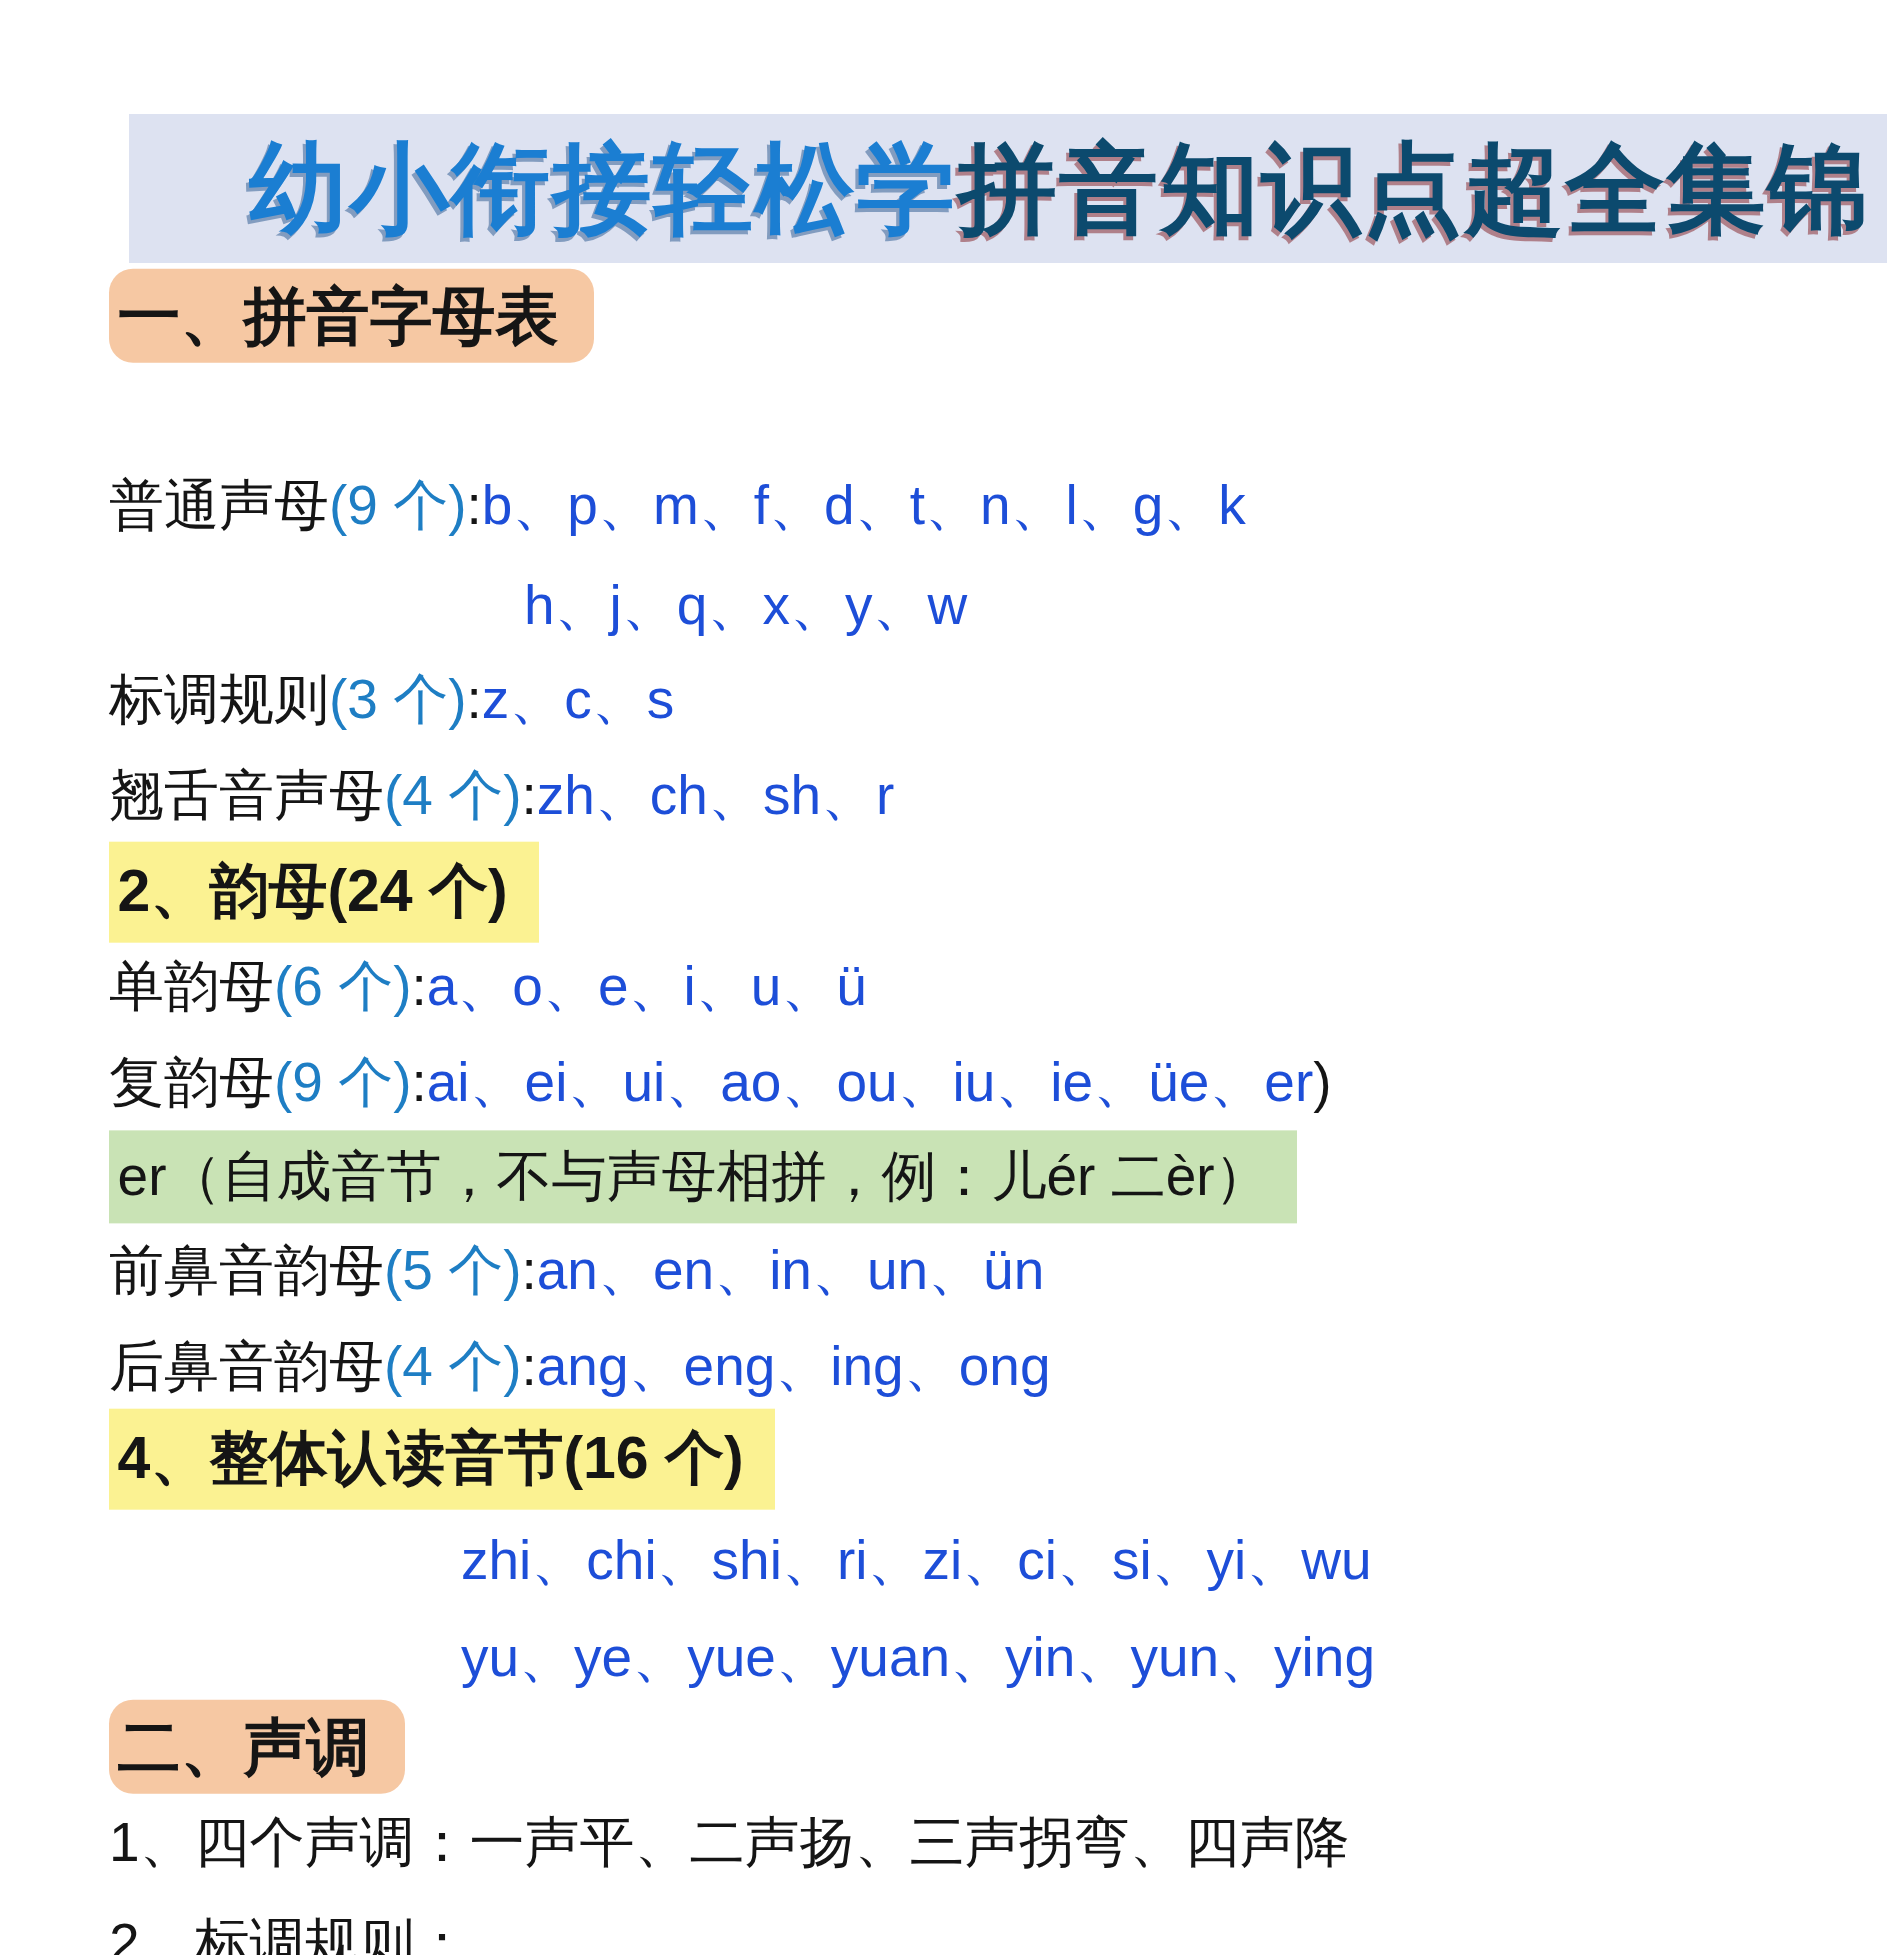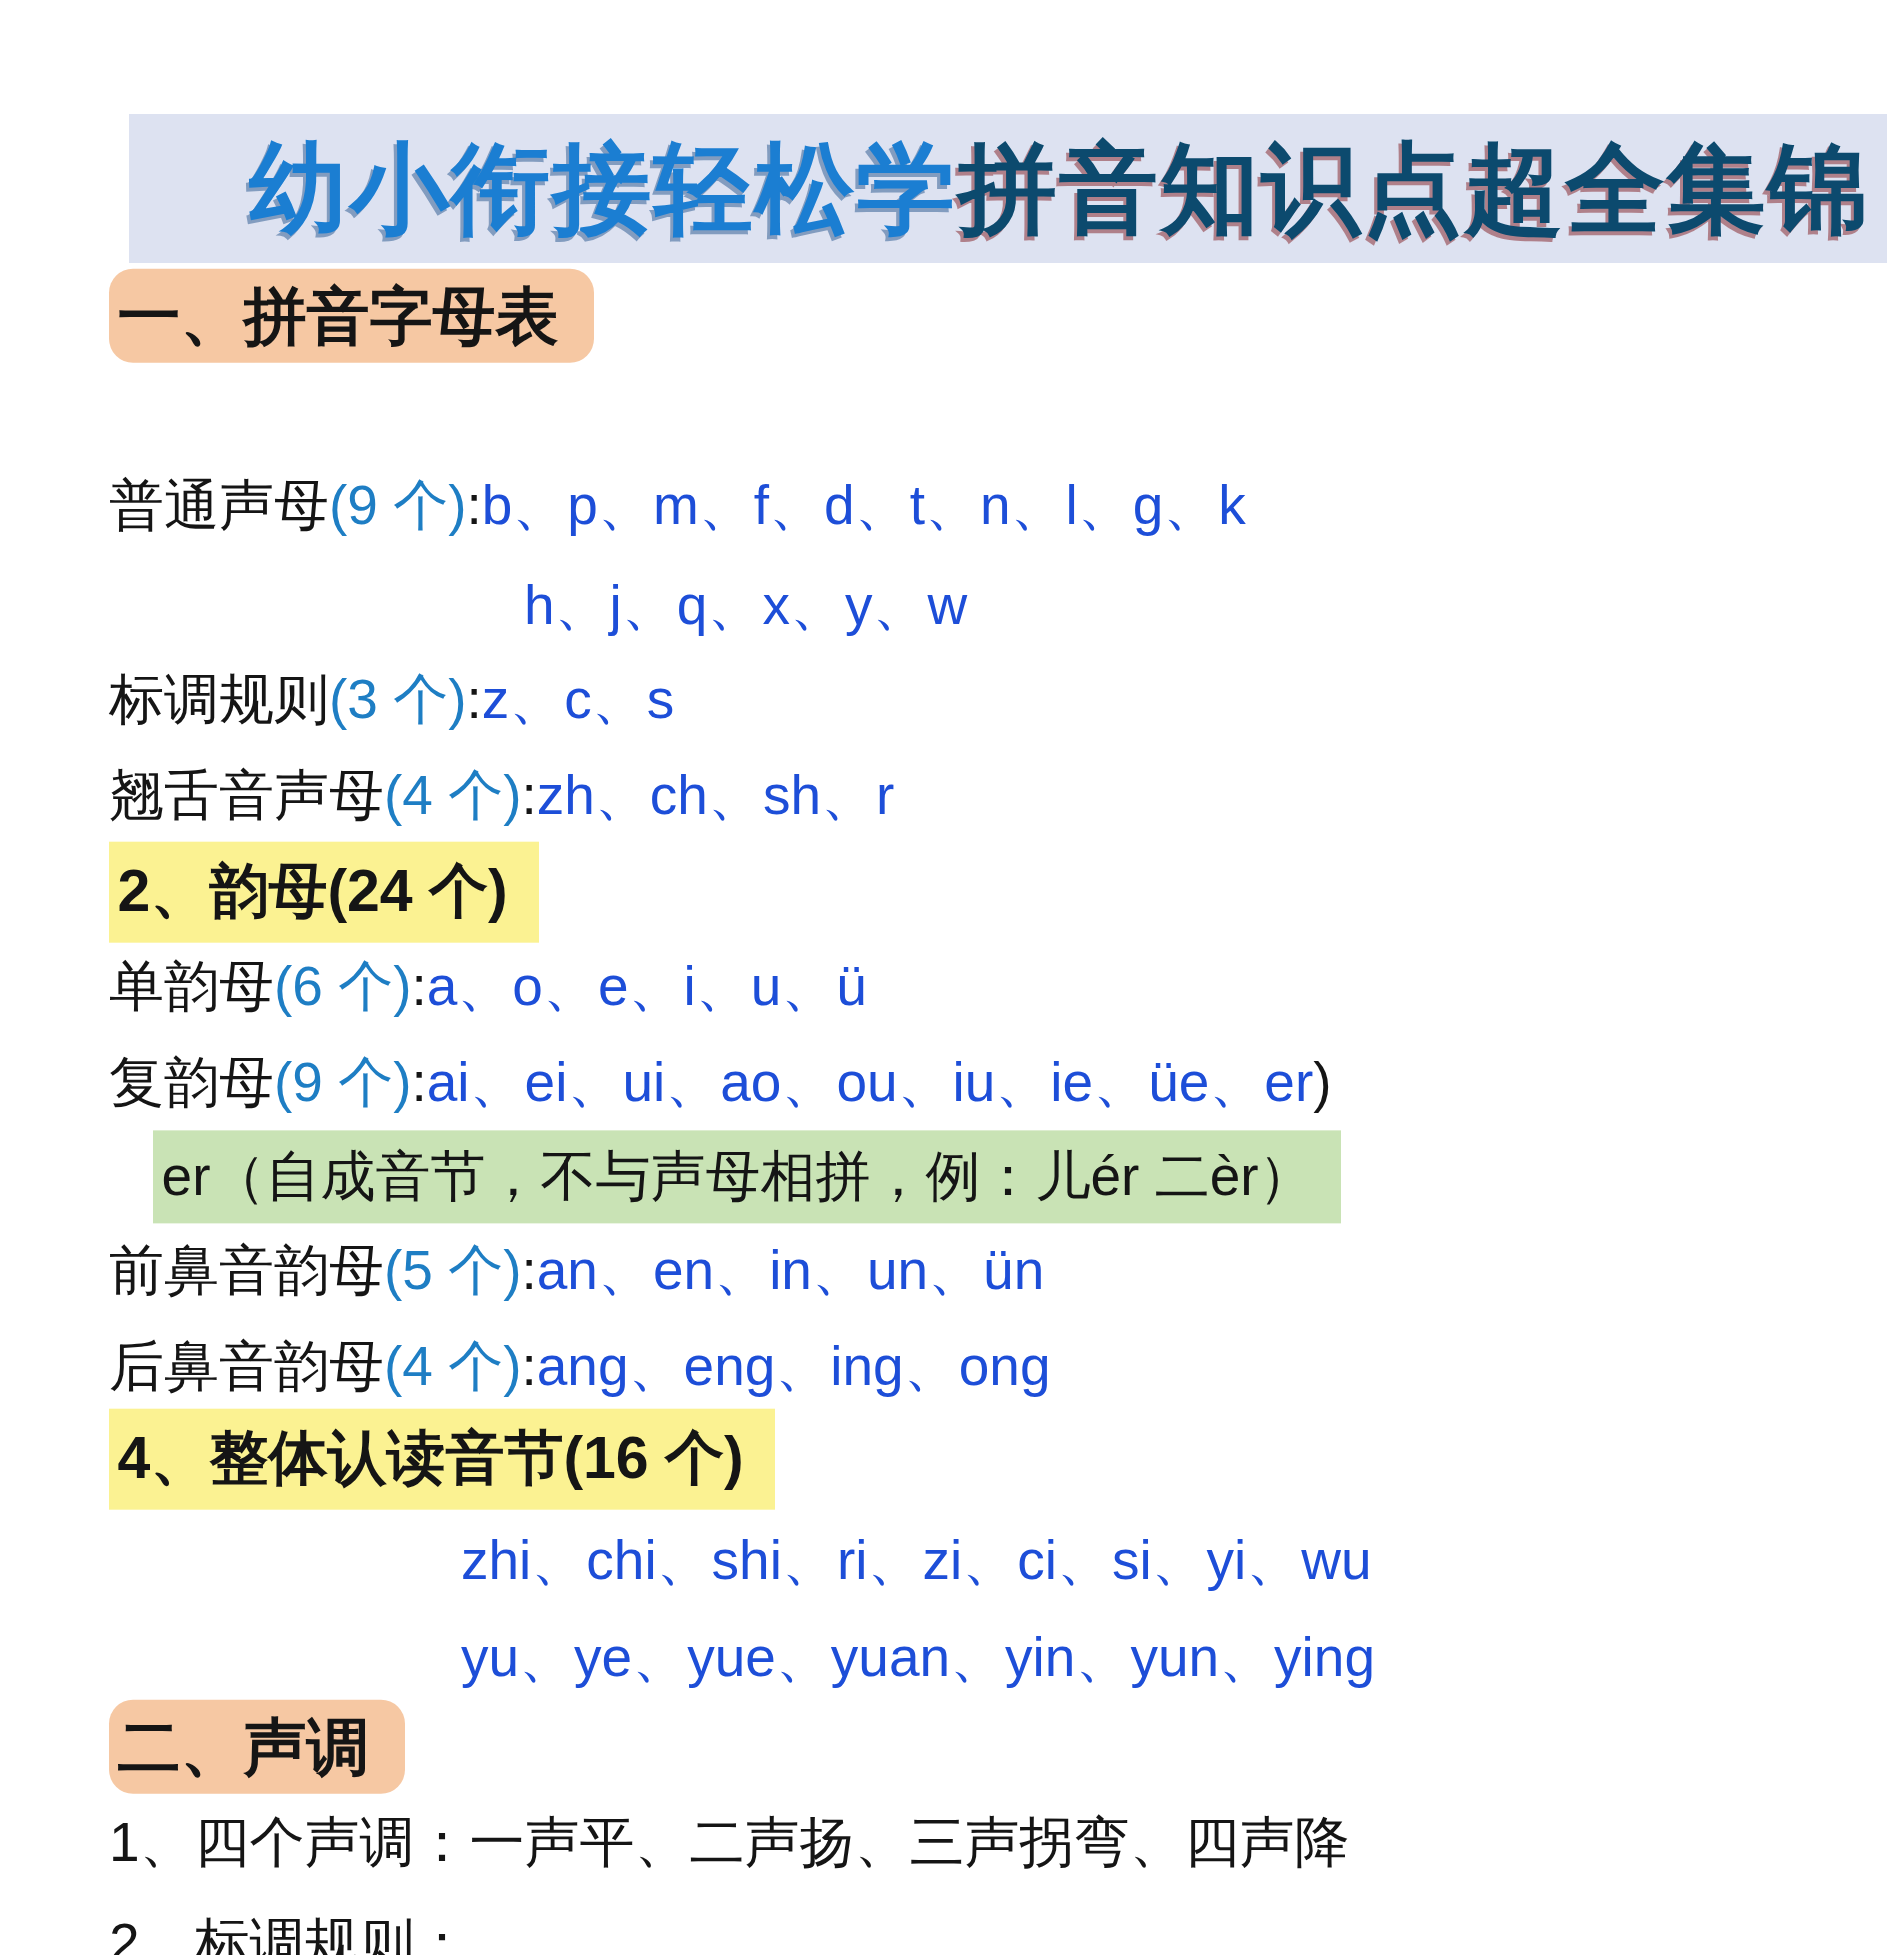--- a/index.html
+++ b/index.html
@@ -23,21 +23,21 @@
   .banner .t-red{color:#0c4a6e;text-shadow:-3.1px 3.9px 0 rgba(120,8,14,.45);}
   .row{
     position:absolute;left:109px;transform:translateY(-50%);
     white-space:nowrap;color:#151515;font-size:55px;line-height:1.15;
   }
   .heading{font-size:63px;font-weight:700;}
   .sub{font-size:59px;font-weight:700;}
   .hl{display:inline-block;}
   .hl-orange{background:#f6c8a3;padding:11px 35px 11px 8.6px;border-radius:24px;}
   .hl-yellow{background:#fbf292;padding:16.4px 31px 16.4px 8.6px;}
-  .hl-green{background:#c9e3b5;padding:15px 27px 15px 8.6px;margin-left:44px;}
+  .hl-green{background:#c9e3b5;padding:15px 27px 15px 8.6px;}
   .black{color:#151515;}
   .blue{color:#1e7ec4;}
   .red{color:#1d4ed8;font-weight:400;}
 </style>
 </head>
 <body>
 
 <div id="page">
 
   <header class="banner">

